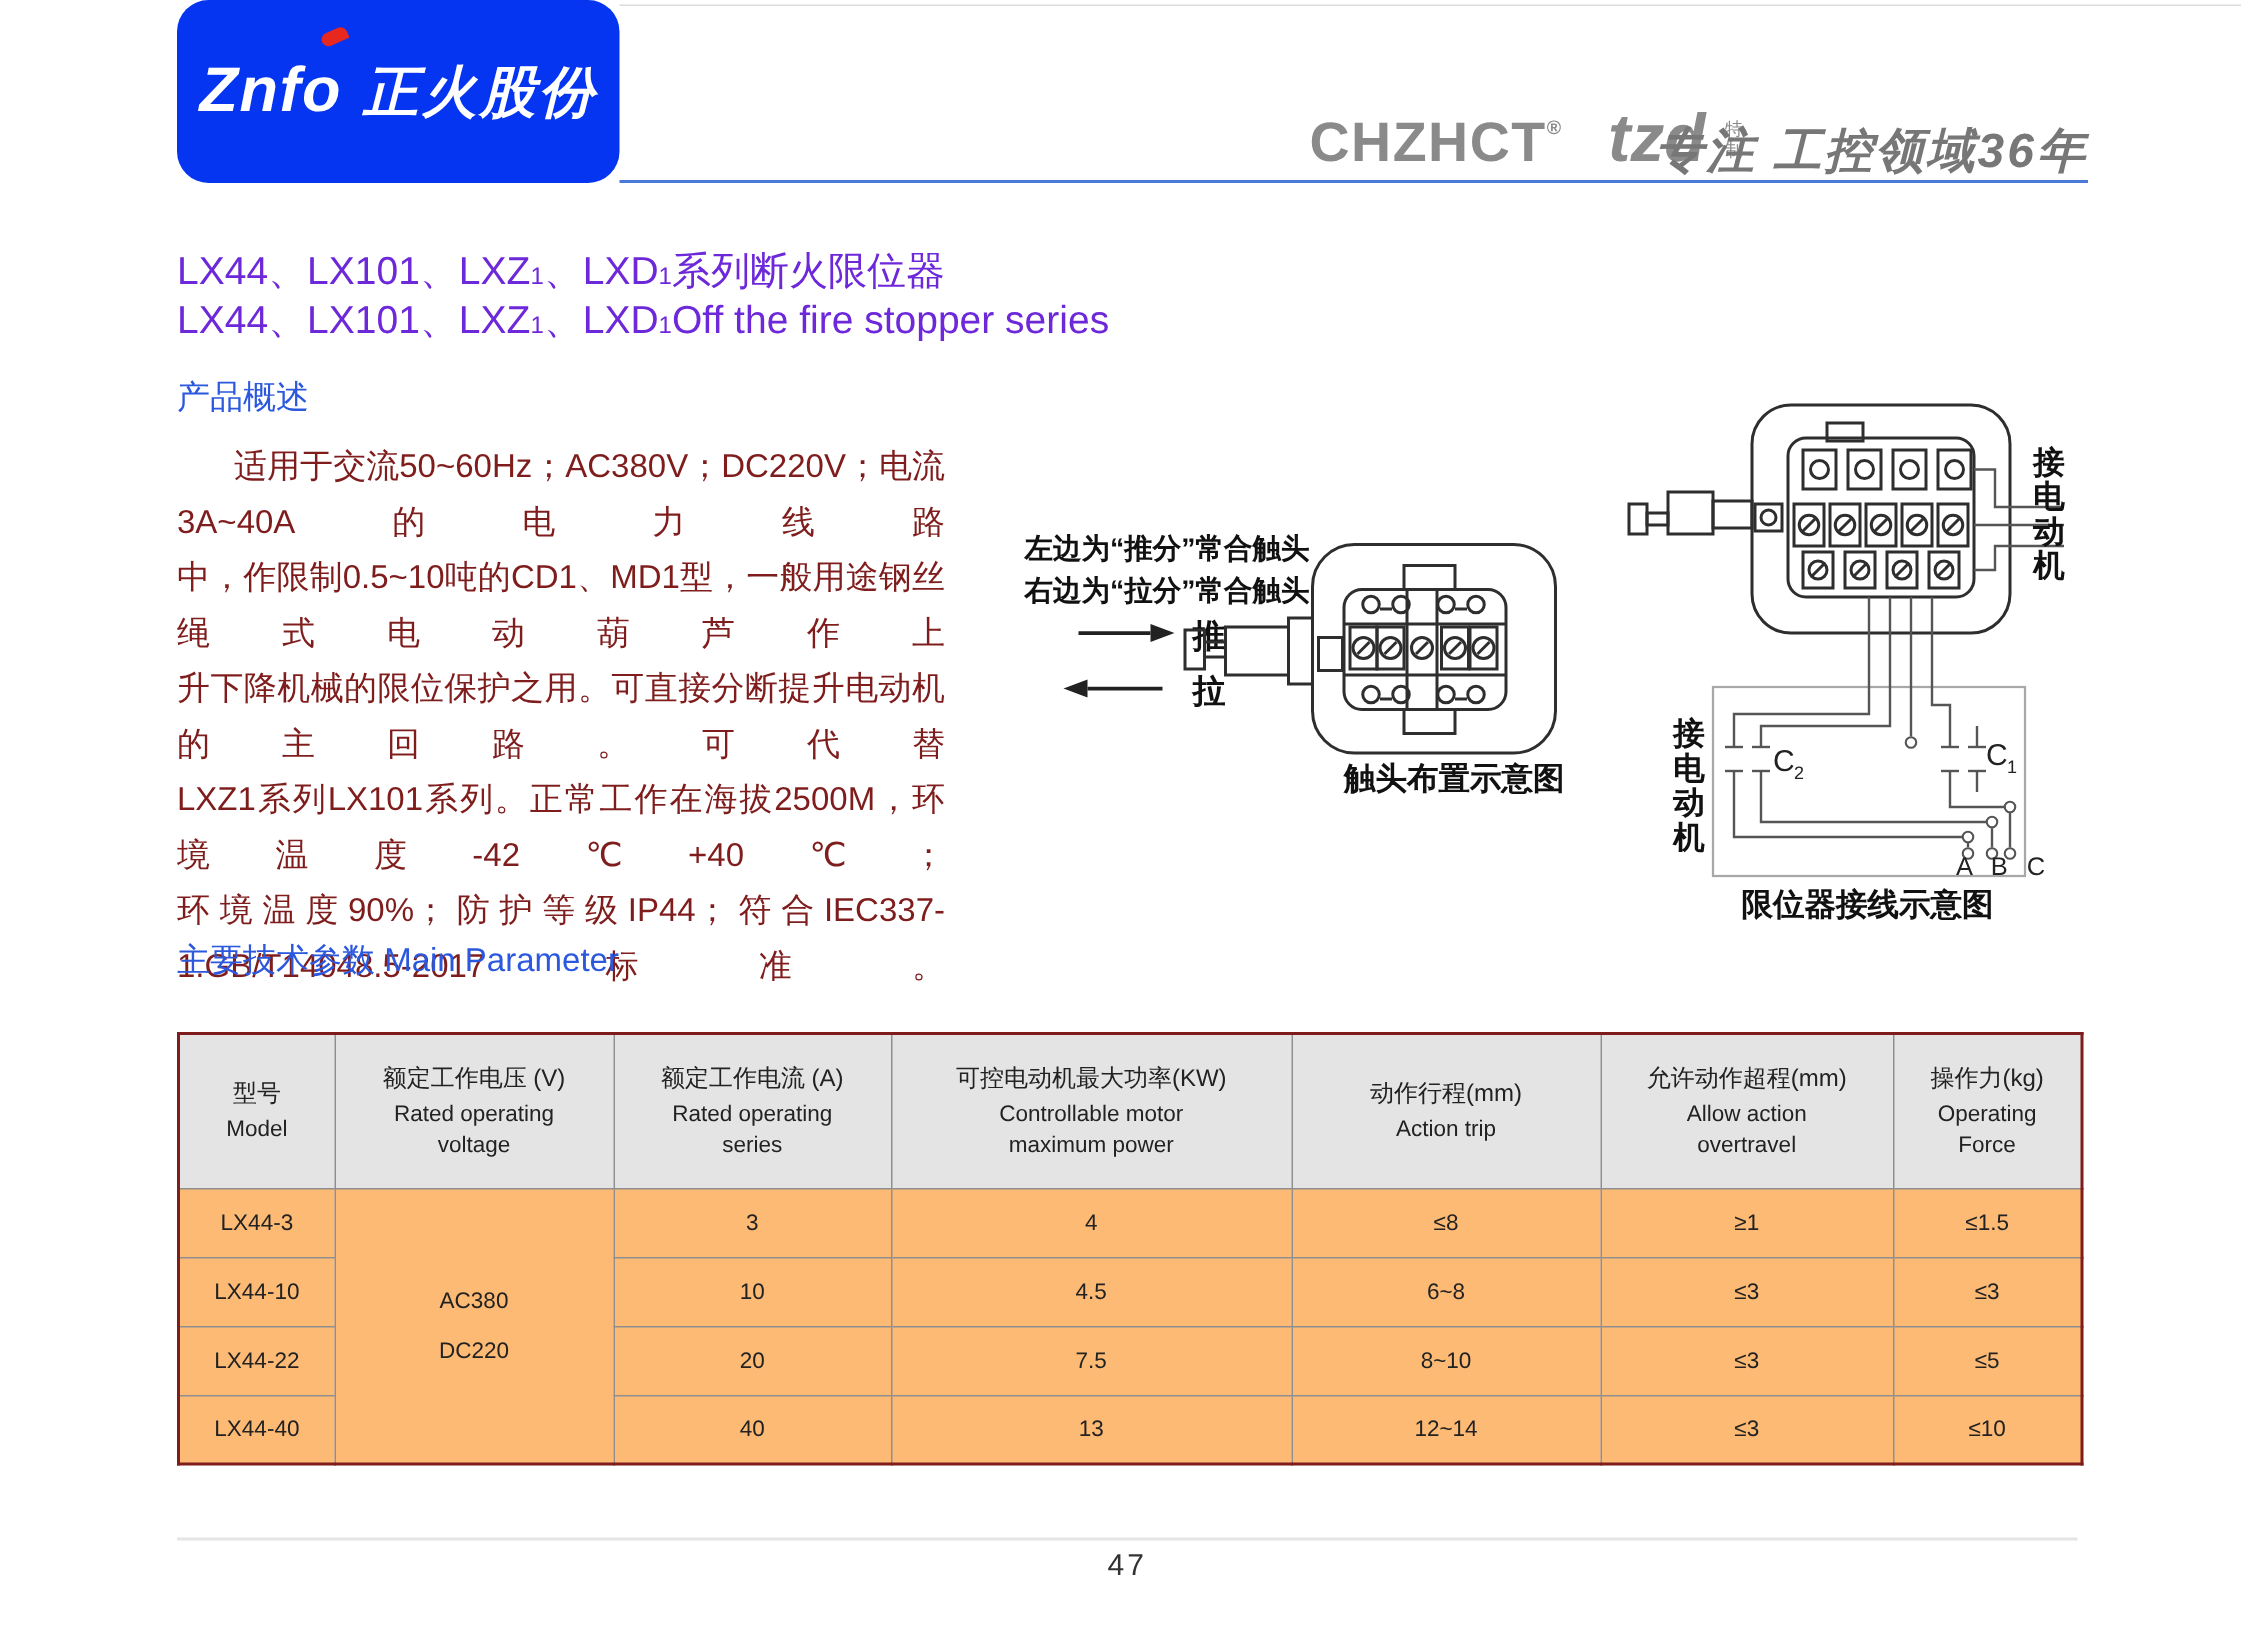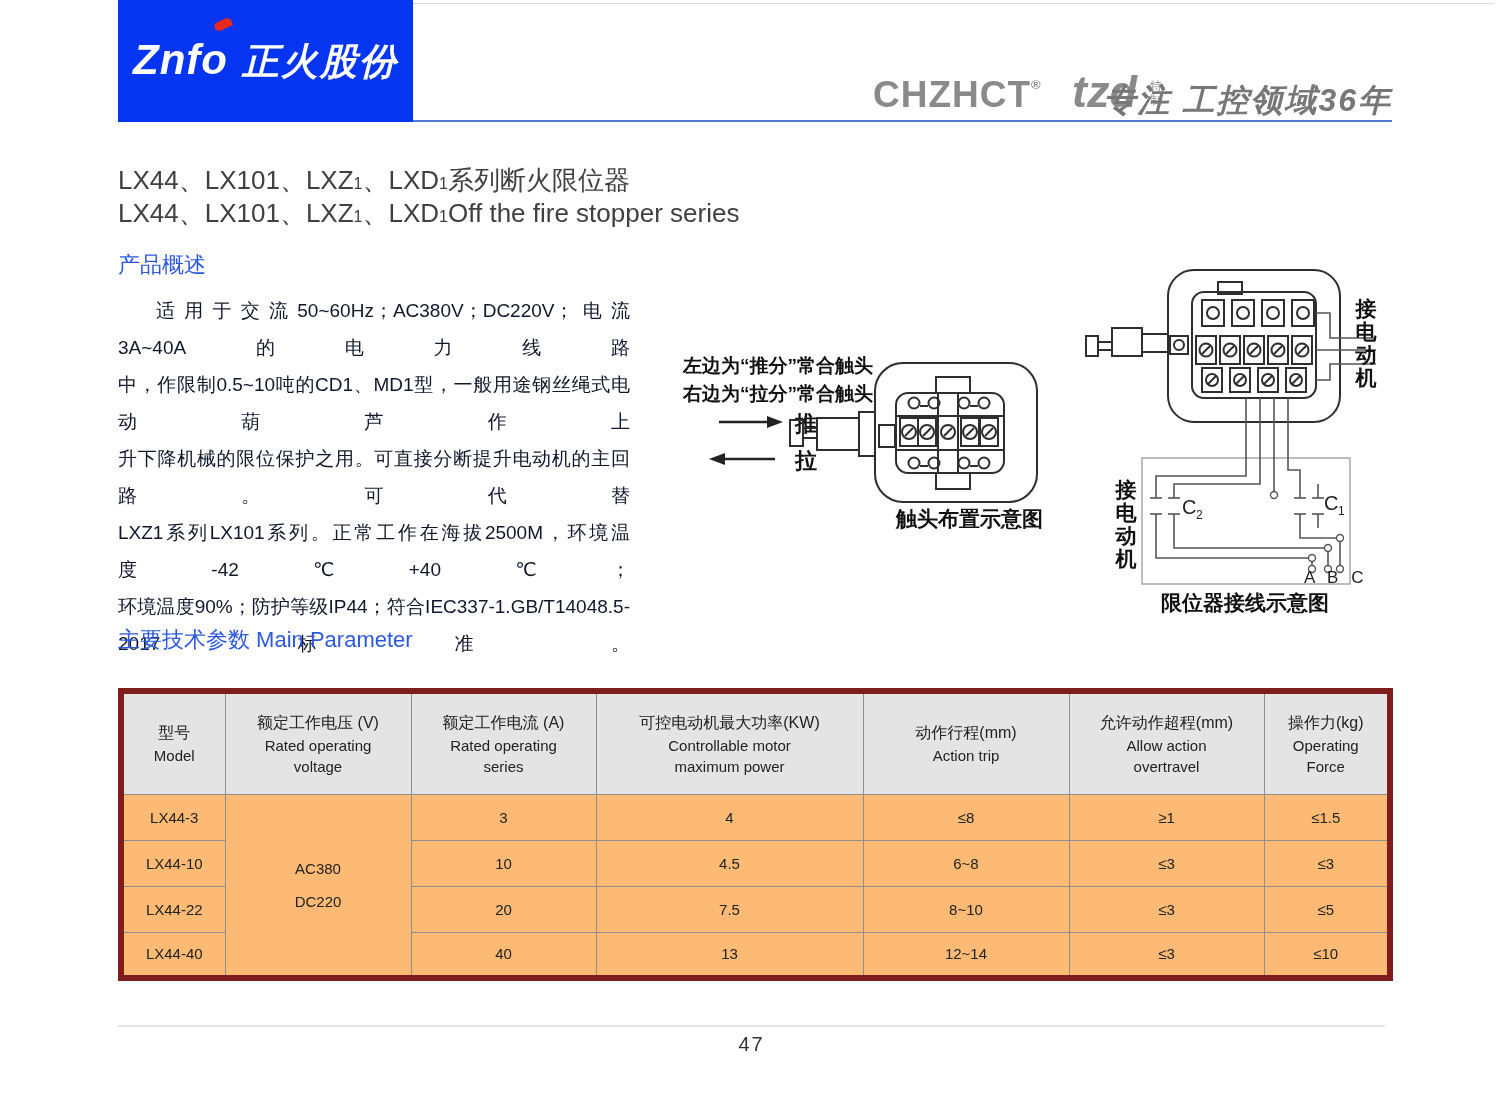--- a/index.html
+++ b/index.html
@@ -2,45 +2,45 @@
 <html><head>
 <meta charset="utf-8">
 <style>
   * { margin:0; padding:0; box-sizing:border-box; }
   body { background:#ffffff; font-family:"Liberation Sans","DejaVu Sans",sans-serif; }
   .page { position:relative; width:1500px; height:1098px; background:#fff; overflow:hidden; }
   .abs { position:absolute; }
 
   
   .logo-block { left:118px; top:0; width:295px; height:122px; background:#0535f0;
-                display:flex; align-items:center; justify-content:center; }
+                display:flex; align-items:center; justify-content:center;border-radius:21px; }
   .logo-text { color:#fff; font-weight:bold; font-style:italic; white-space:nowrap; }
   .logo-en { font-size:42px; letter-spacing:1px; margin-right:14px; }
   .logo-cn { font-size:37px; letter-spacing:2px; }
   .logo-accent { position:absolute; left:96px; top:20px; width:18px; height:9px;
                  background:#e8281e; border-radius:9px 9px 1px 9px; transform:rotate(-24deg); }
   .top-line { left:413px; right:6px; top:3px; height:1px; background:#dcdcdc; }
   .header-underline { left:413px; width:979px; top:120px; height:2px; background:#4a7bd8; }
   .brand-mark { left:873px; top:74px; font-size:37px; font-weight:bold; color:#8a8a8a; letter-spacing:1px; }
   .brand-reg { font-size:13px; vertical-align:18px; }
   .brand-tzd { left:1072px; top:66px; font-size:45px; font-weight:bold; font-style:italic; color:#8a8a8a; }
   .brand-tag { left:1150px; top:79px; width:15px; font-size:12px; line-height:14px;
                color:#8a8a8a; word-break:break-all; }
   .brand-slogan { right:108px; top:79px; font-size:32px; font-weight:bold; font-style:italic;
                   color:#777; letter-spacing:2px; white-space:nowrap; }
 
   
-  .title-line { left:118px; font-size:26px; color:#404040; white-space:nowrap; }
+  .title-line { left:118px; font-size:26px; color:#6d28d9; white-space:nowrap; }
   .title-line .sub { font-size:16px; }
   .t1 { top:163px; } .t2 { top:196px; }
   .section-heading { left:118px; font-size:22px; color:#2b58dd; white-space:nowrap; }
   .h-overview { top:250px; } .h-params { top:625px; }
 
   
-  .para { left:118px; top:292px; width:512px; font-size:19px; line-height:37px; color:#0f172a; }
+  .para { left:118px; top:292px; width:512px; font-size:22px; line-height:37px; color:#7f1d1d; }
   .para .line { text-align:justify; text-align-last:justify; }
   .para .line.first { text-indent:38px; }
 
   
   .svg-d1 { left:655px; top:336px; }
   .svg-d2 { left:1078px; top:252px; }
   .diagram-caption { font-weight:bold; font-size:21px; color:#111; text-align:center; white-space:nowrap; }
   .cap1 { left:872px; top:505px; width:195px; }
   .cap2 { left:1145px; top:589px; width:200px; }
   .v-label { font-weight:bold; font-size:21px; line-height:23px; width:24px;
@@ -49,21 +49,21 @@
   .vl-left  { left:1114px; top:478px; }
   .t-note { font:bold 19px "Liberation Sans","DejaVu Sans",sans-serif; fill:#111; }
   .t-cjk  { font:bold 22px "Liberation Sans","DejaVu Sans",sans-serif; fill:#111; }
   .t-c    { font:20px "Liberation Sans","DejaVu Sans",sans-serif; fill:#222; }
   .t-csub { font:12px "Liberation Sans","DejaVu Sans",sans-serif; fill:#222; }
   .t-abc  { font:17px "Liberation Sans","DejaVu Sans",sans-serif; fill:#222; letter-spacing:4px; }
 
   
   .param-table { position:absolute; left:118px; top:688px; width:1269px;
                  border-collapse:collapse; table-layout:fixed; font-size:15px; color:#222;
-                 border:6px solid #7f1d1d; }
+                 border:2px solid #7f1d1d; }
   .param-table th, .param-table td { border:1px solid #8f8f8f; text-align:center;
                  vertical-align:middle; font-weight:normal; padding:0; }
   .param-table thead th { background:#e4e4e4; height:103px; }
   .param-table tbody td { height:46px; background:#fdba74; }
   .th-cn { font-size:16px; line-height:24px; }
   .th-en { font-size:15px; line-height:21px; }
   .v-merged div { line-height:33px; font-size:15px; }
 
   
   .footer-line { left:118px; top:1025px; width:1267px; height:2px; background:#e5e5e5; }

